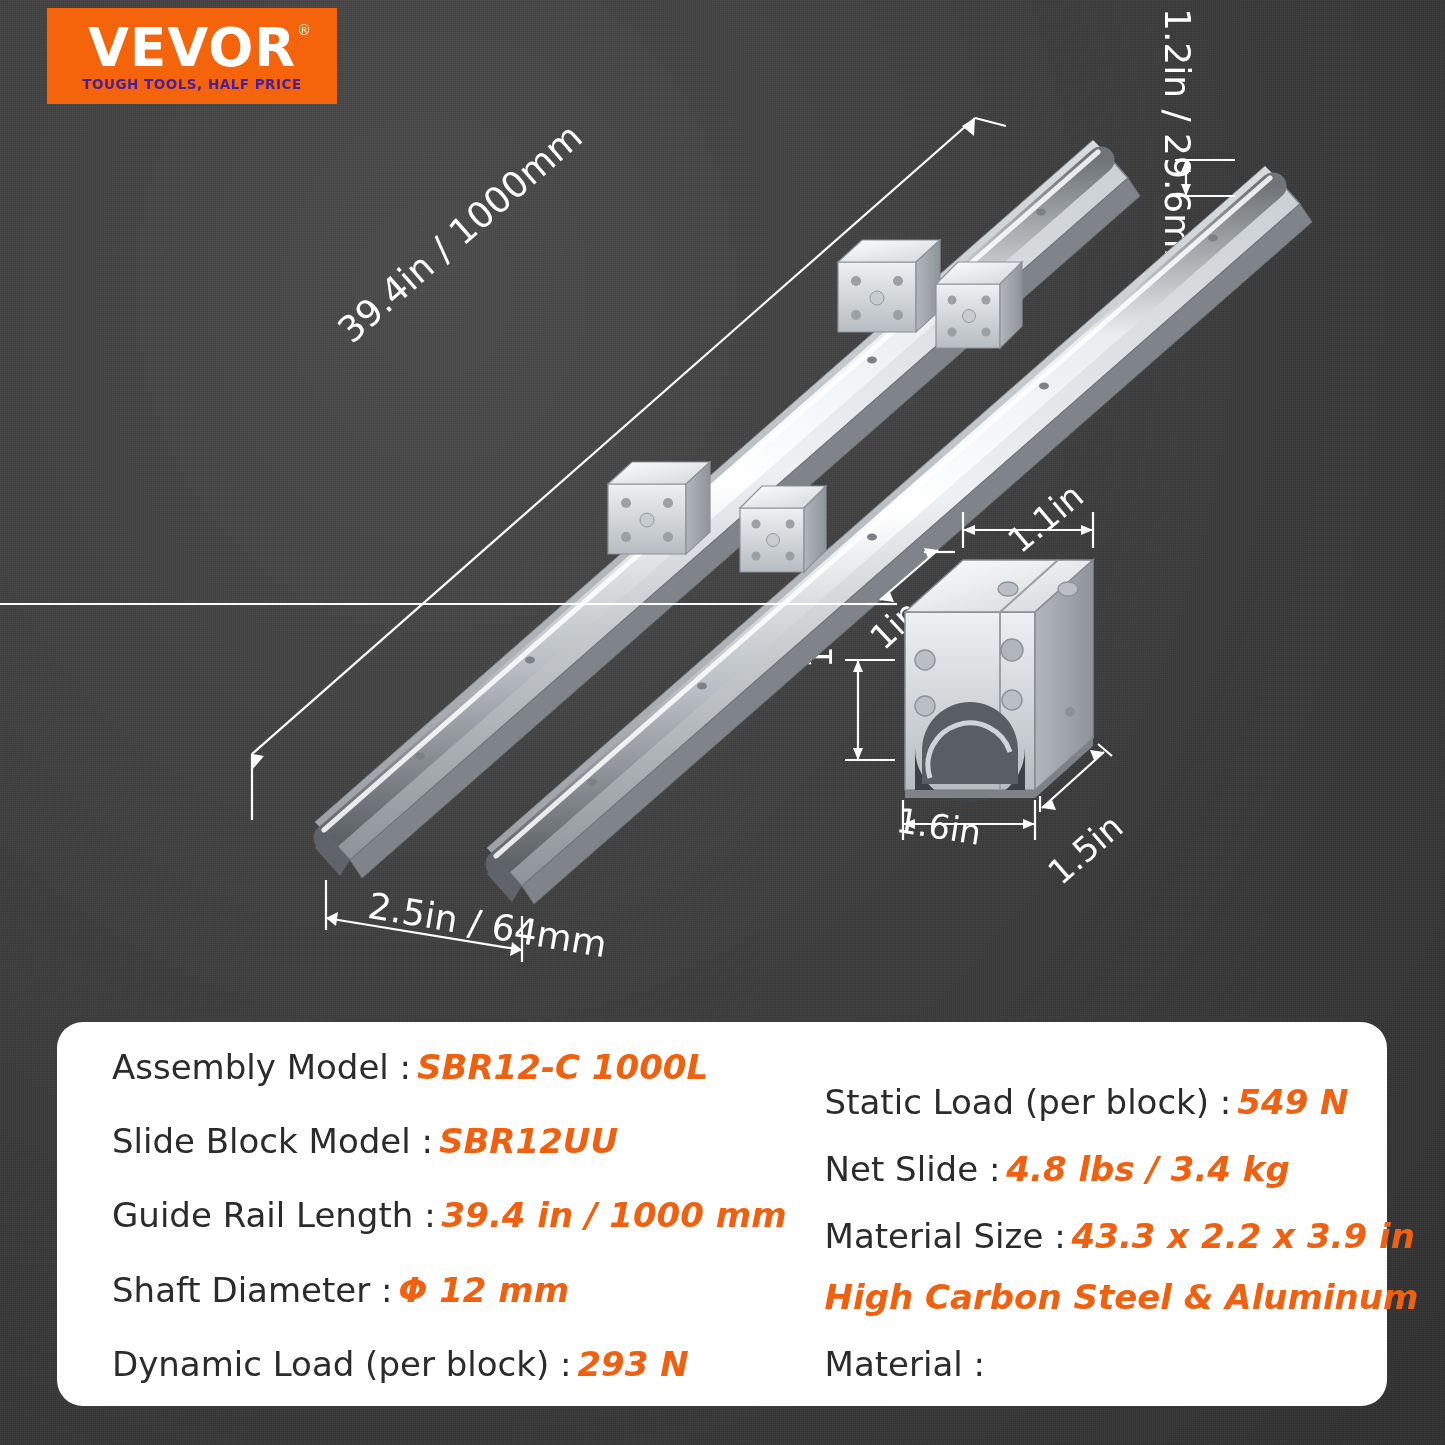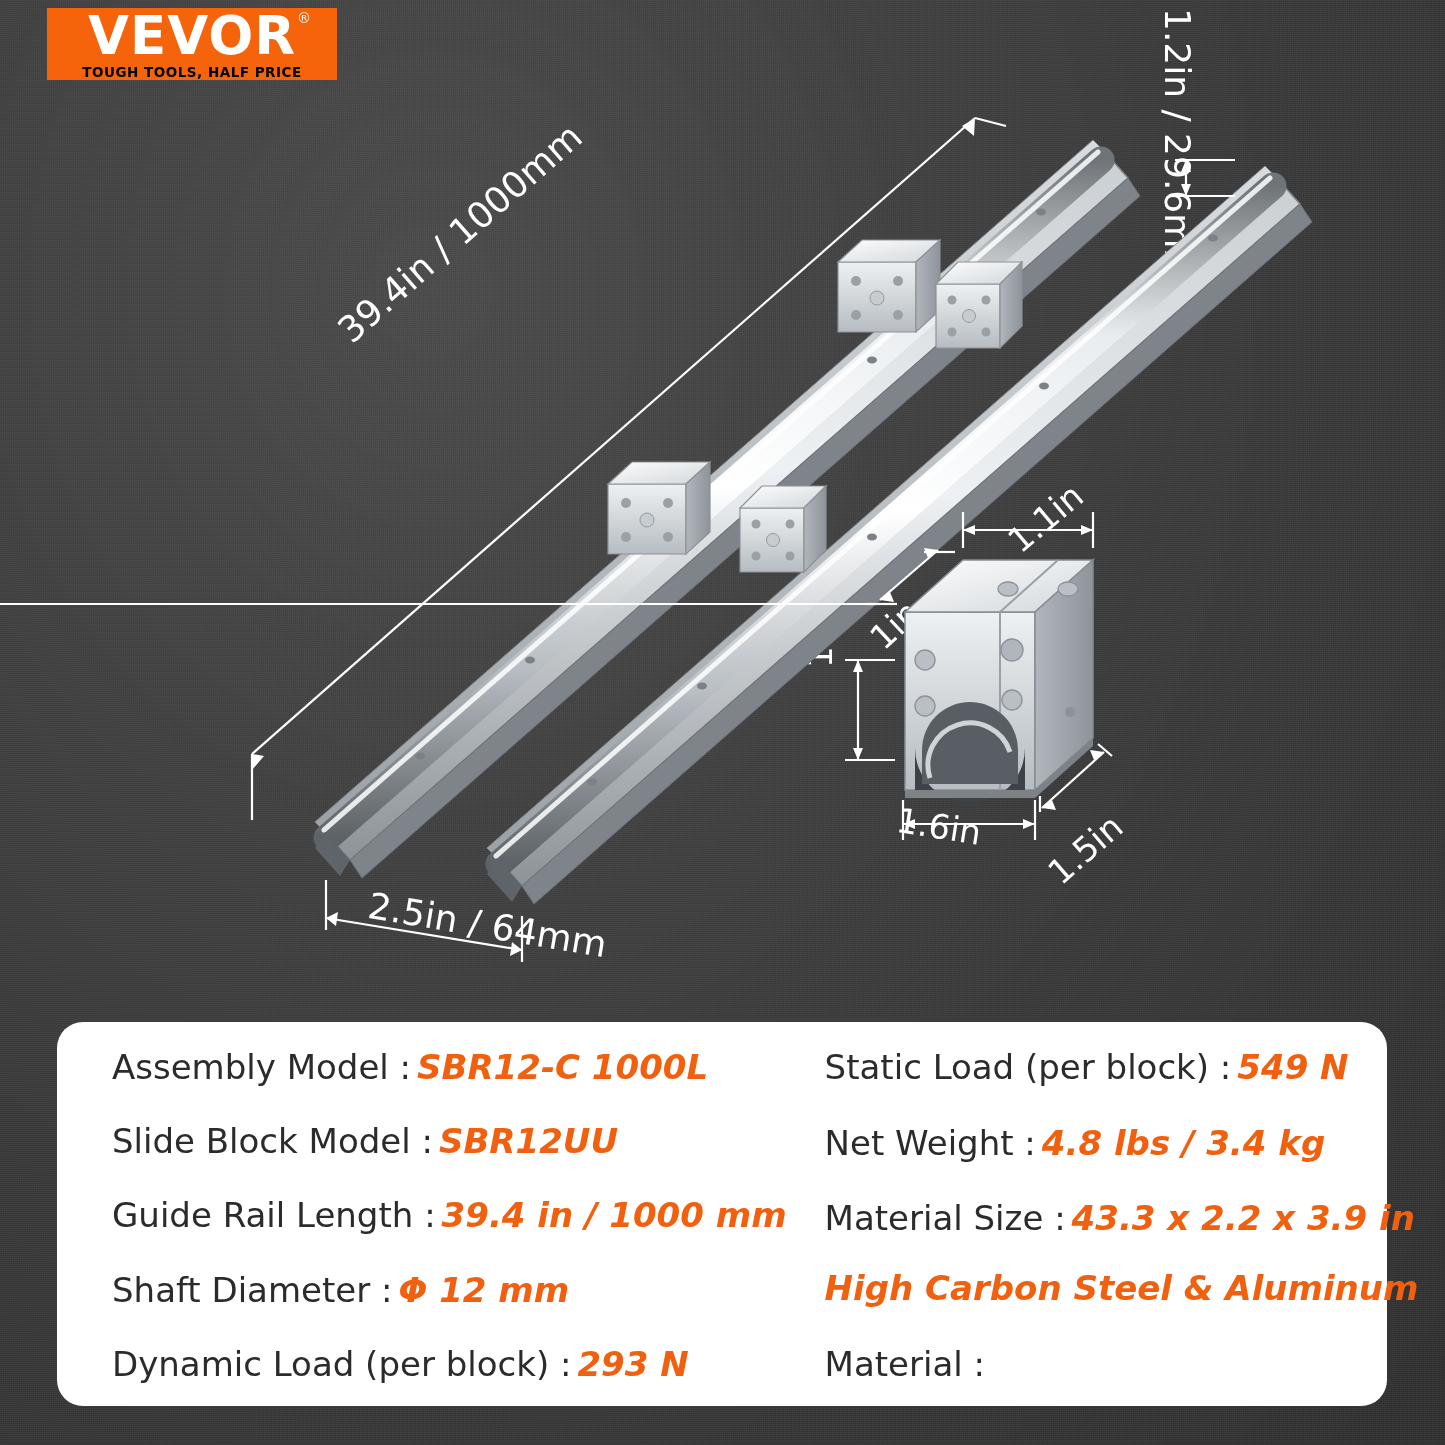--- a/index.html
+++ b/index.html
@@ -31,21 +31,21 @@
       repeating-linear-gradient(90deg, rgba(255,255,255,0.018) 0px, rgba(255,255,255,0.018) 1px, rgba(0,0,0,0.018) 1px, rgba(0,0,0,0.018) 2px);
     pointer-events: none;
   }
 
   
   #logo {
     position: absolute;
     left: 47px;
     top: 8px;
     width: 290px;
-    height: 72px;
+    height: 96px;
     background: #f5640a;
     display: flex;
     flex-direction: column;
     align-items: center;
     justify-content: center;
     z-index: 5;
   }
   #logo .wordmark {
     color: #ffffff;
     font-weight: bold;
@@ -56,21 +56,21 @@
     font-family: "DejaVu Sans", "Liberation Sans", sans-serif;
   }
   #logo .reg {
     position: absolute;
     right: -16px;
     top: 2px;
     font-size: 14px;
     font-weight: normal;
   }
   #logo .tagline {
-    color: #000000;
+    color: #4c1d95;
     font-size: 13.5px;
     letter-spacing: 0.5px;
     margin-top: 2px;
     font-weight: 600;
   }
 
   
   #diagram {
     position: absolute;
     inset: 0;
@@ -98,21 +98,21 @@
     padding: 26px 55px 22px 55px;
     display: flex;
   }
   .spec-col {
     flex: 1;
     display: flex;
     flex-direction: column;
     justify-content: space-between;
   }
   .spec-col.left { padding-right: 10px; }
-  .spec-col.right { padding-left: 28px; }
+  .spec-col.right { padding-left: 28px; margin-top: 35px; }
   .spec-row {
     font-size: 34px;
     color: #2b2b2b;
     line-height: 1.15;
     white-space: nowrap;
   }
   .spec-row .label {
     font-family: "DejaVu Sans", "Liberation Sans", sans-serif;
   }
   .spec-row .value {
@@ -366,21 +366,21 @@
       <div class="spec-row">
         <span class="label">Dynamic Load (per block) :</span><span class="value">293 N</span>
       </div>
     </div>
 
     <div class="spec-col right">
       <div class="spec-row">
         <span class="label">Static Load (per block) :</span><span class="value">549 N</span>
       </div>
       <div class="spec-row">
-        <span class="label">Net Weight :</span><span class="value">4.8 lbs / 3.4 kg</span>
+        <span class="label">Net Slide :</span><span class="value">4.8 lbs / 3.4 kg</span>
       </div>
       <div class="spec-row">
         <span class="label">Material Size :</span><span class="value">43.3 x 2.2 x 3.9 in</span>
       </div>
       <div class="spec-row material-value">
         <span class="value block">High Carbon Steel &amp; Aluminum</span>
       </div>
       <div class="spec-row">
         <span class="label">Material :</span>
       </div>

